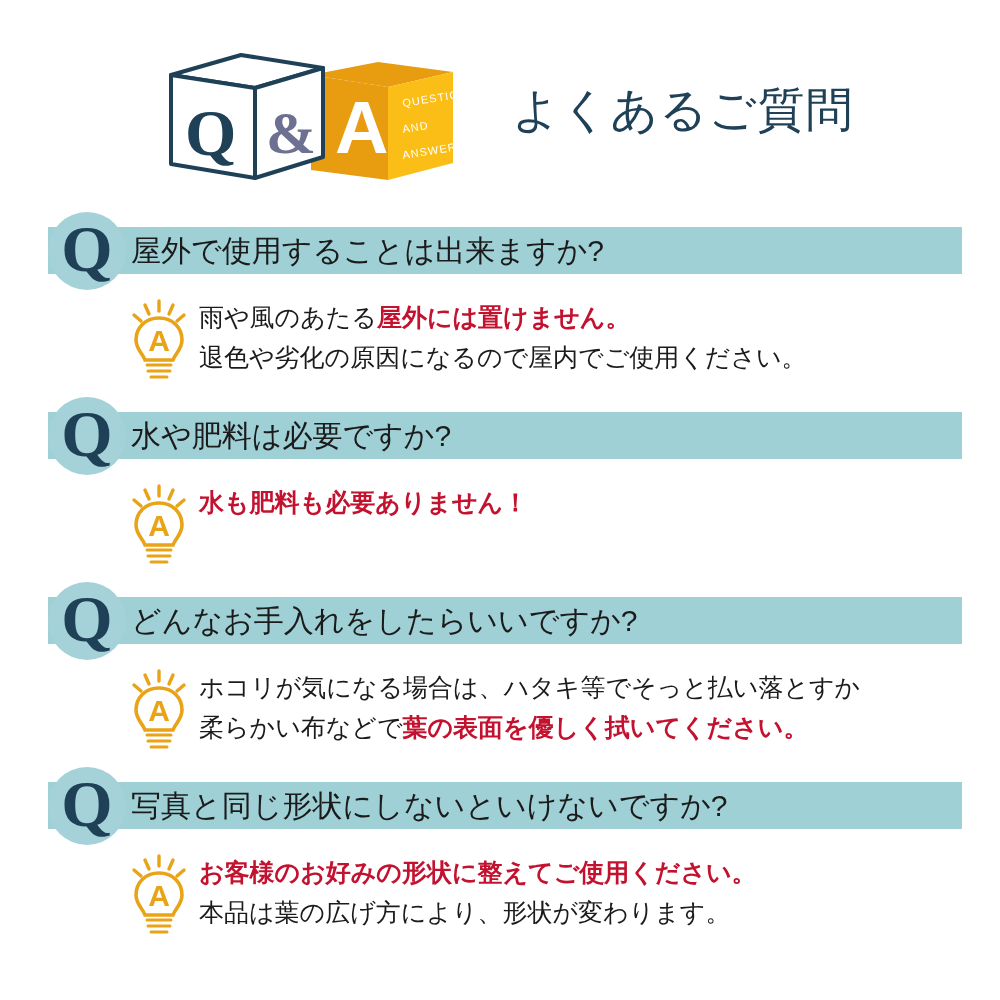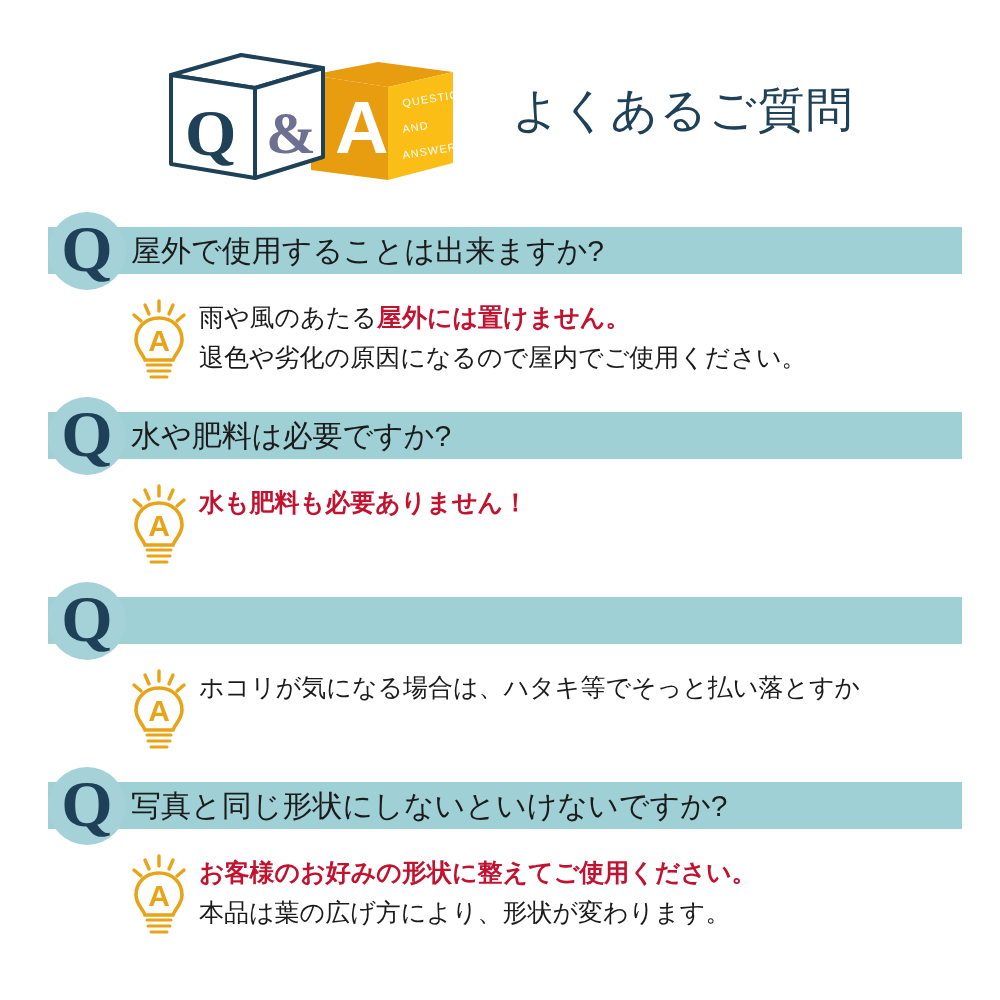--- a/index.html
+++ b/index.html
@@ -233,20 +233,21 @@
       </div>
     </div>
   </div>
 
   <div class="faq-item">
     <div class="q-row">
       <div class="q-bar"></div>
       <div class="q-badge">
         <span class="q-letter">Q</span>
       </div>
+      <div class="q-text">どんなお手入れをしたらいいですか?</div>
     </div>
     <div class="a-row">
       <span class="bulb">
         <svg width="62" height="86" viewBox="0 0 62 86">
           <g stroke="#e8a317" stroke-width="3.4" stroke-linecap="round" fill="none">
             <line x1="31" y1="2" x2="31" y2="12"></line>
             <line x1="17" y1="6" x2="21" y2="15"></line>
             <line x1="45" y1="6" x2="41" y2="15"></line>
             <line x1="6" y1="16" x2="13" y2="22"></line>
             <line x1="56" y1="16" x2="49" y2="22"></line>
@@ -257,20 +258,23 @@
             <line x1="20" y1="72" x2="42" y2="72"></line>
             <line x1="23" y1="78" x2="39" y2="78"></line>
           </g>
           <text x="31" y="52" text-anchor="middle" font-family="'Liberation Sans',sans-serif" font-size="30" font-weight="700" fill="#e8a317">A</text>
         </svg>
       </span>
       <div class="a-text">
         <span class="a-line">
           <span class="plain">ホコリが気になる場合は、ハタキ等でそっと払い落とすか</span>
         </span>
+        <span class="a-line">
+          <span class="plain">柔らかい布などで</span><span class="hl">葉の表面を優しく拭いてください。</span>
+        </span>
       </div>
     </div>
   </div>
 
   <div class="faq-item">
     <div class="q-row">
       <div class="q-bar"></div>
       <div class="q-badge">
         <span class="q-letter">Q</span>
       </div>

